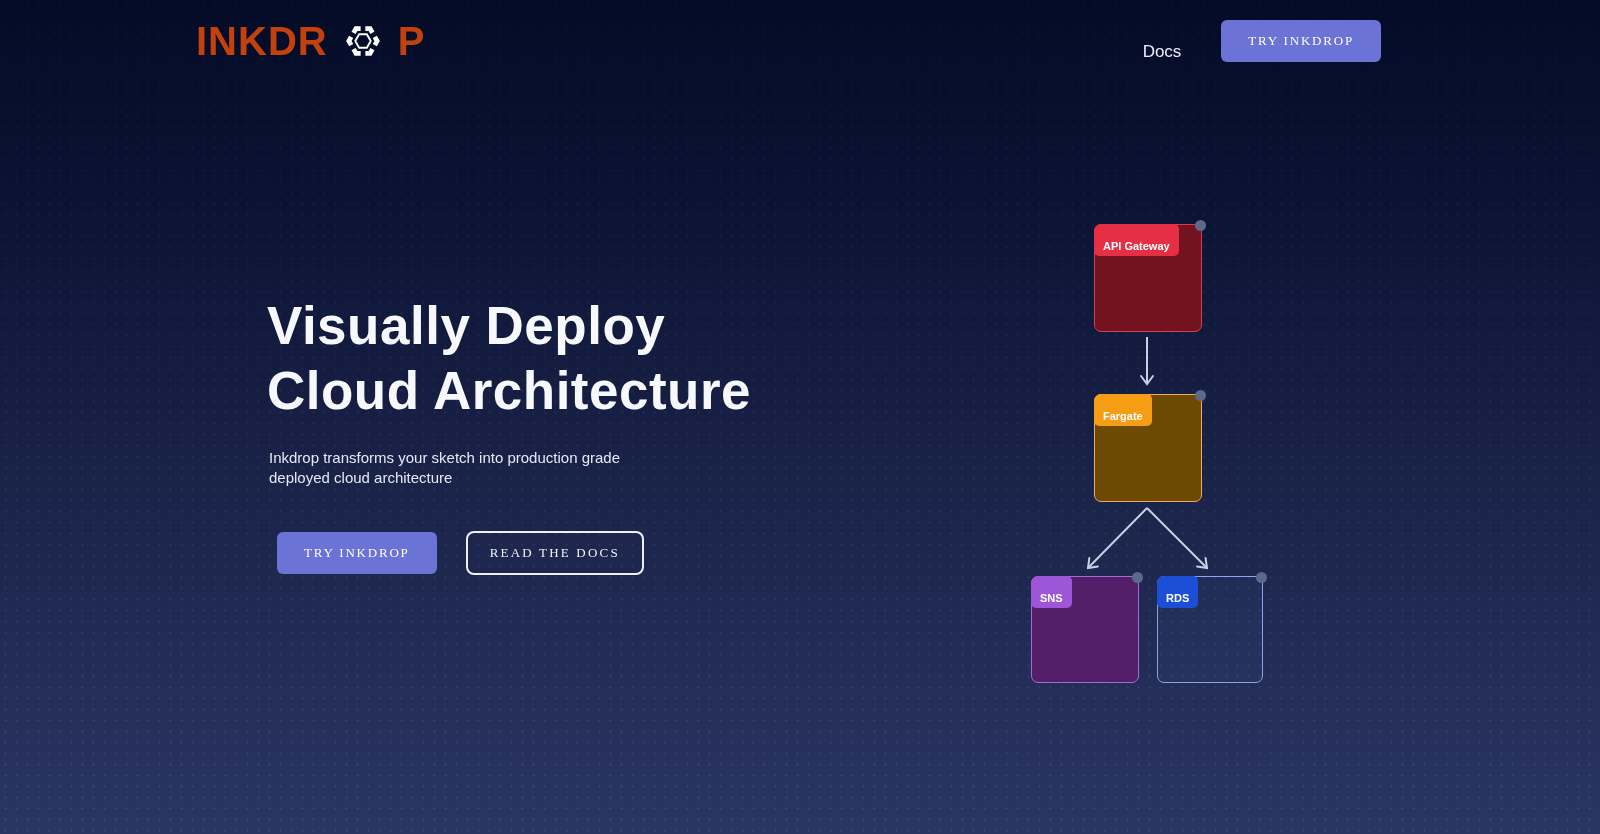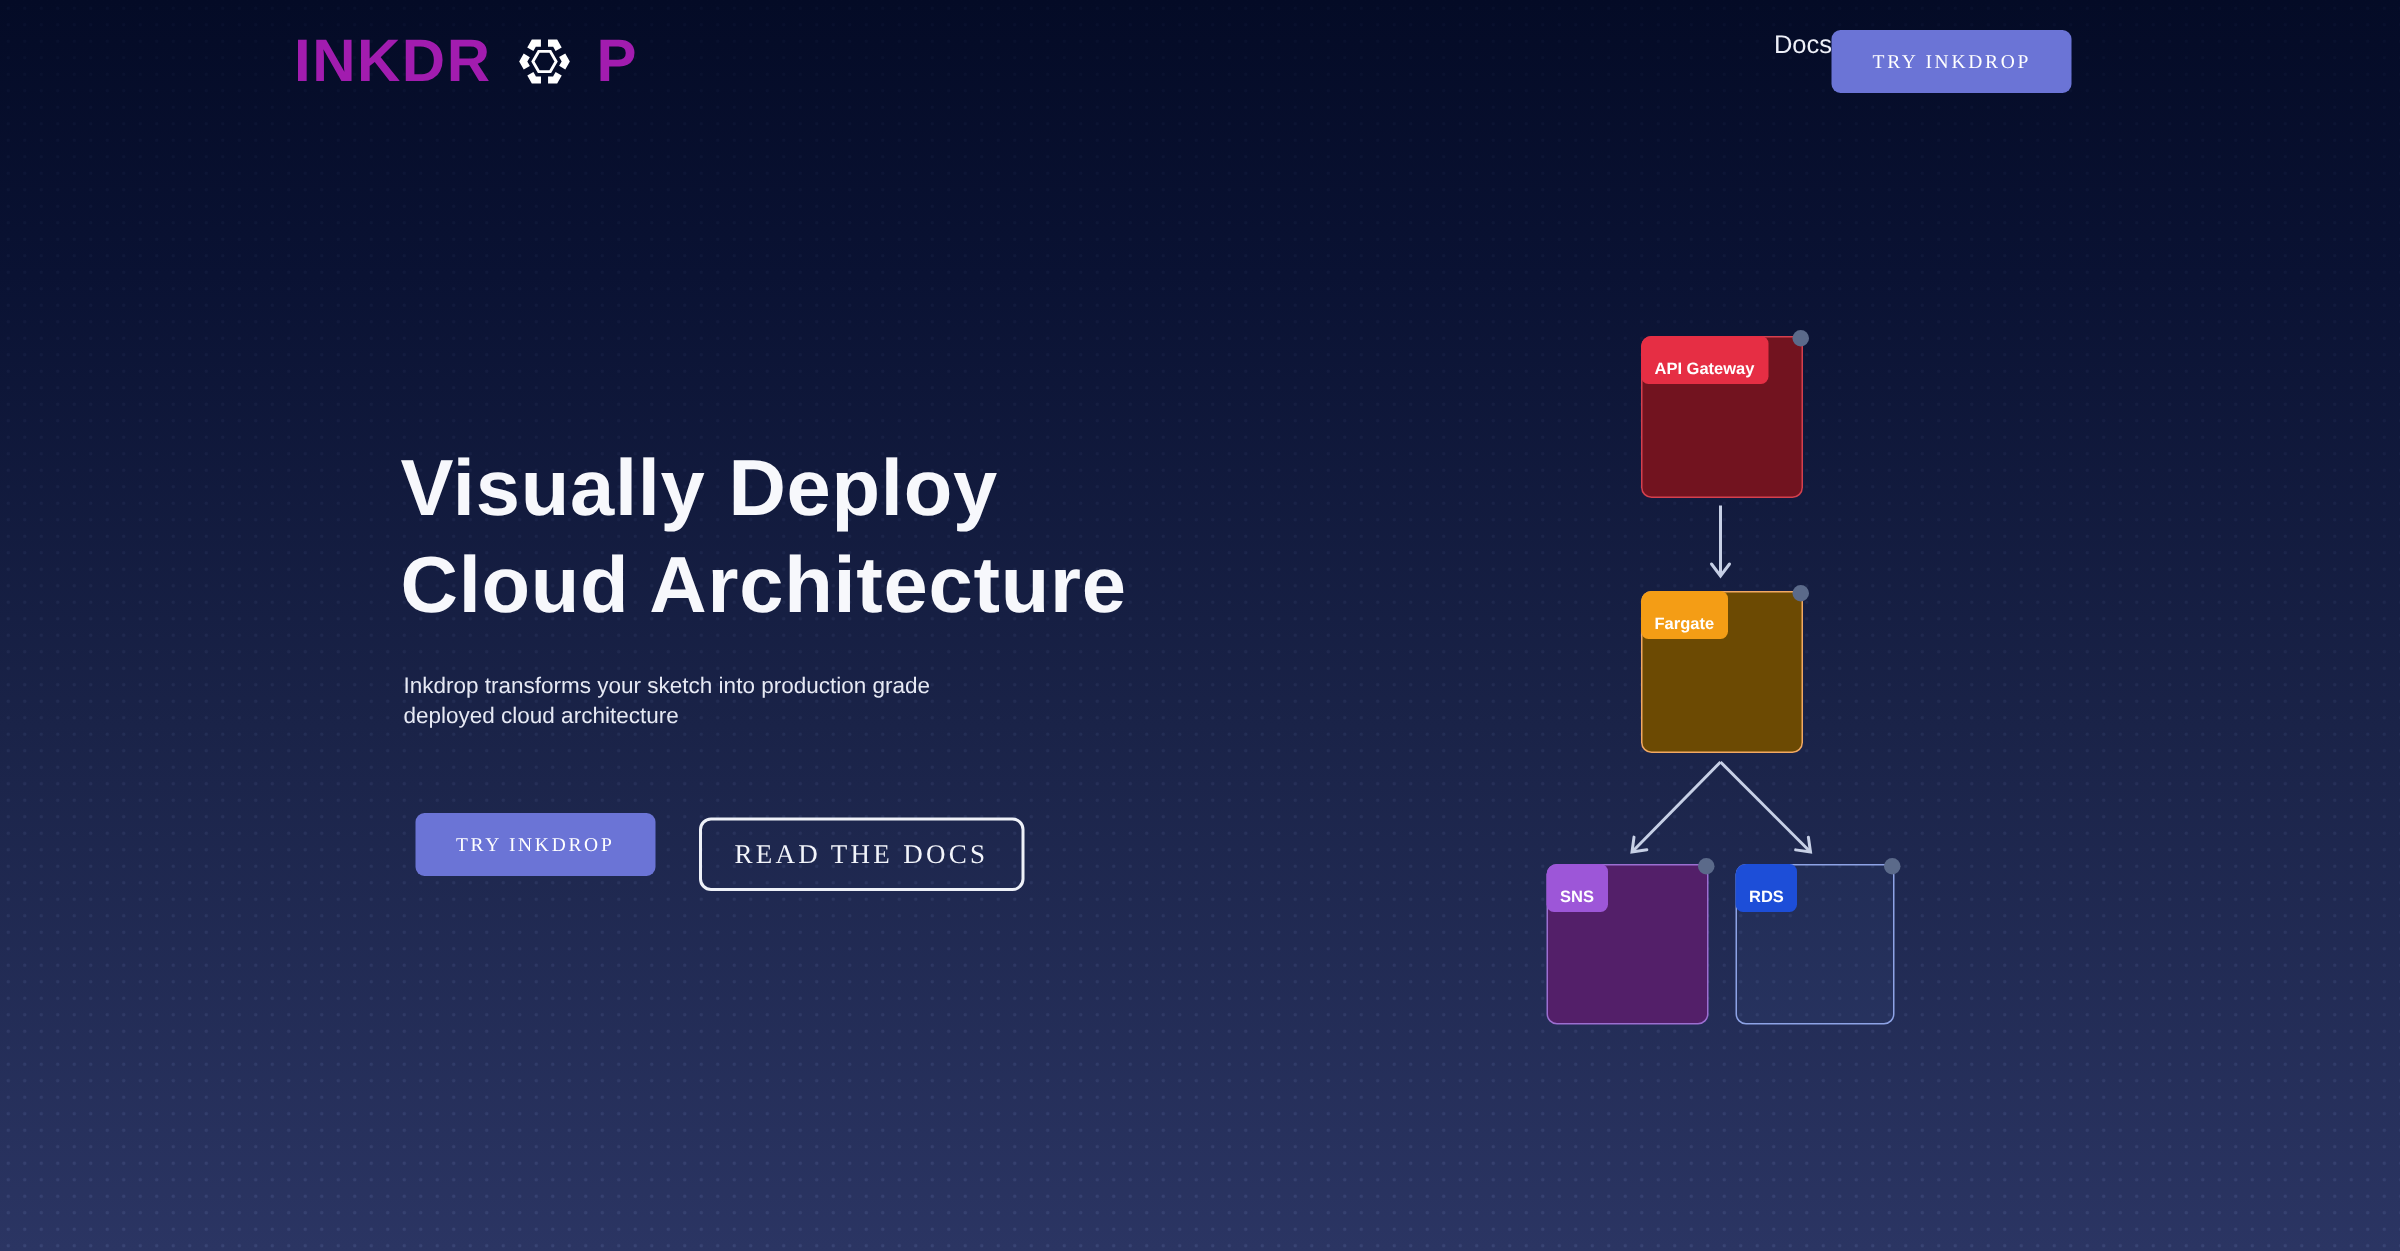--- a/index.html
+++ b/index.html
@@ -14,38 +14,38 @@
     background-image:radial-gradient(rgba(150,170,230,0.13) 1px,transparent 1.4px);
     background-size:11px 11px;
     -webkit-mask-image:linear-gradient(180deg,rgba(0,0,0,0.25) 0%,rgba(0,0,0,0.45) 40%,rgba(0,0,0,1) 100%);
     mask-image:linear-gradient(180deg,rgba(0,0,0,0.25) 0%,rgba(0,0,0,0.45) 40%,rgba(0,0,0,1) 100%);
   }
   
   .header{
     position:relative;display:flex;align-items:center;justify-content:space-between;
     height:82px;padding:0 219px 0 196px;box-sizing:border-box;
   }
-  .logo{display:flex;align-items:center;color:#a21caf;text-decoration:none;cursor:pointer;gap:16px;}
+  .logo{display:flex;align-items:center;color:#c2410c;text-decoration:none;cursor:pointer;gap:16px;}
   .logo-text{font-size:40px;font-weight:800;letter-spacing:1px;line-height:1;}
   .logo-hex{margin:0 2px;display:block;}
-  .header-right{display:flex;align-items:flex-start;}
+  .header-right{display:flex;align-items:flex-end;gap:40px;}
   .nav-link{font-size:17px;color:#eef0f8;cursor:pointer;}
   .btn{display:inline-block;border:none;cursor:pointer;font-family:Liberation Serif, serif;}
   .btn-primary{
     background:var(--accent,#6b74d6);color:#fff;border-radius:6px;
     font-size:13px;letter-spacing:1.8px;padding:13px 27px;font-weight:500;
   }
   
   .hero{position:absolute;left:267px;top:294px;}
   .hero-title{margin:0;font-size:53px;line-height:1.22;font-weight:800;letter-spacing:0.5px;color:#f7f8fc;}
   .hero-sub{margin:25px 0 0 2px;font-size:15px;line-height:1.33;font-weight:400;color:#e6e9f4;}
   .hero-ctas{display:flex;gap:29px;margin:43px 0 0 10px;align-items:center;}
   .btn-secondary{
     background:transparent;color:#f2f4fa;border:2px solid #eef1f8;border-radius:8px;
-    font-size:18px;letter-spacing:2.2px;padding:12px 22px;font-weight:500;margin-top:14px;
+    font-size:13px;letter-spacing:2.2px;padding:12px 22px;font-weight:500;
   }
   
   .diagram{position:absolute;left:1020px;top:200px;width:260px;height:500px;}
   .diagram svg.edges{position:absolute;inset:0;overflow:visible;}
   .node{position:absolute;border:1.5px solid;border-radius:7px;box-sizing:border-box;}
   .node-label{
     position:absolute;top:-1px;left:-1px;color:#fff;font-size:11px;font-weight:600;
     padding:16px 9px 4px 9px;border-radius:5px;border-top-left-radius:7px;white-space:nowrap;line-height:1.1;
   }
   .node-dot{position:absolute;top:-5px;right:-5px;width:11px;height:11px;border-radius:50%;}

